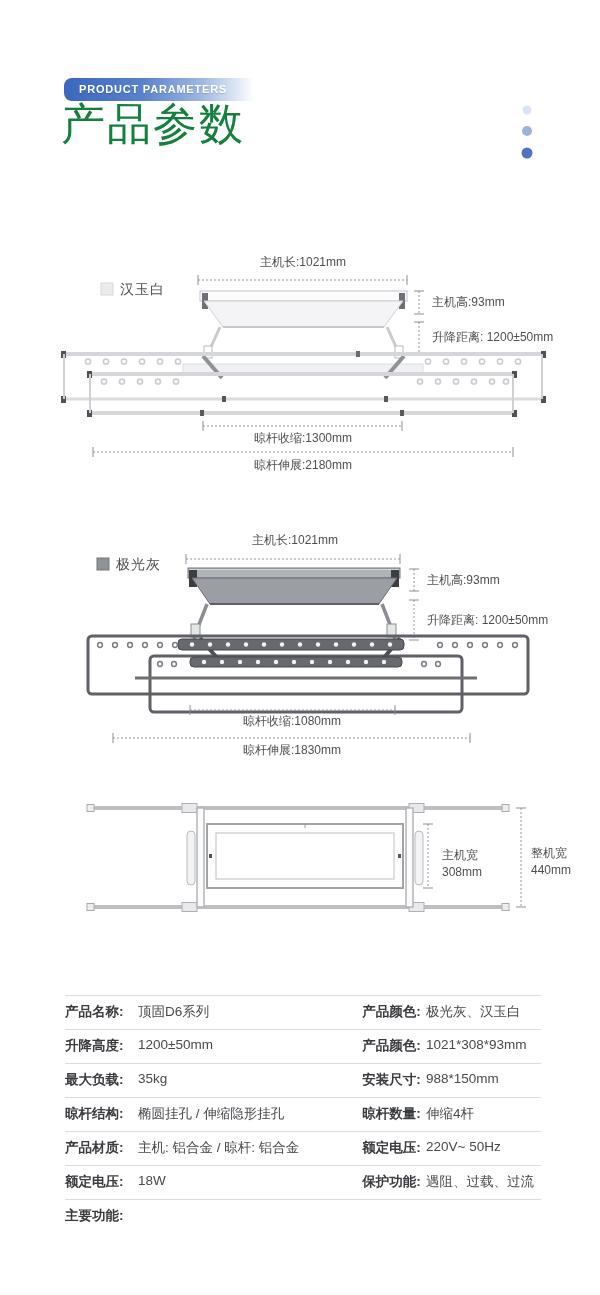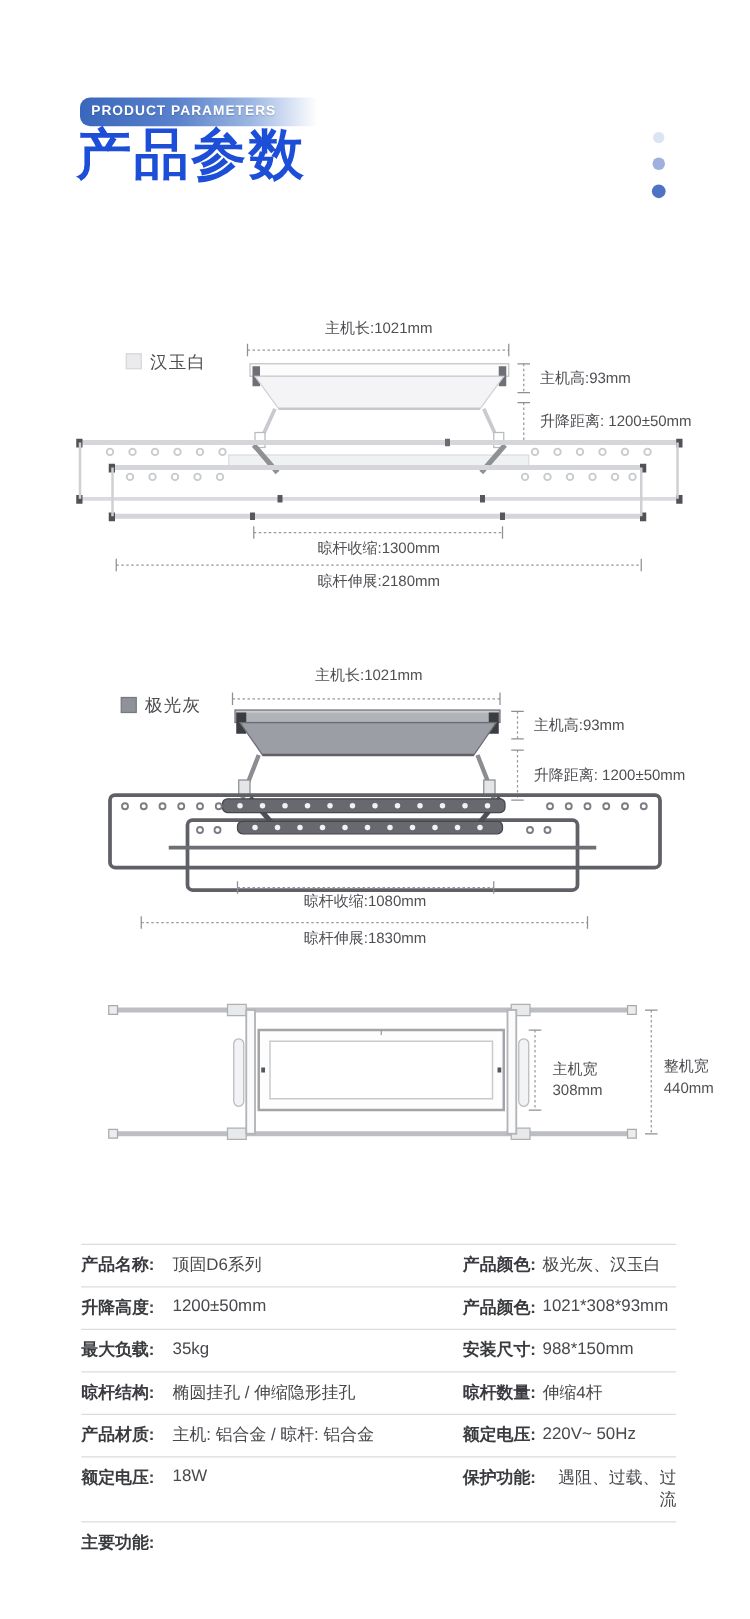--- a/index.html
+++ b/index.html
@@ -4,40 +4,40 @@
 <style>
   html,body{margin:0;padding:0;}
   body{
     width:600px;height:1295px;position:relative;background:#ffffff;
     font-family:"Liberation Sans","DejaVu Sans",sans-serif;
     overflow:hidden;
   }
   
   .badge{
     position:absolute;left:64px;top:78px;height:23px;width:196px;
-    box-sizing:border-box;padding-left:9px;border-radius:8px;
+    box-sizing:border-box;padding-left:15px;border-radius:8px;
     background:linear-gradient(90deg,#3a67bd 0%,#5a82cc 40%,#9db7e2 70%,rgba(255,255,255,0) 97%);
     color:#ffffff;font-size:11px;font-weight:700;letter-spacing:.8px;
     line-height:23px;text-shadow:0 1px 1px rgba(0,0,0,.18);
   }
   .page-title{
     position:absolute;left:61px;top:99px;
-    font-size:44px;font-weight:700;color:#1d4ed8;letter-spacing:2px;line-height:1.15;
+    font-size:44px;font-weight:400;color:#15803d;letter-spacing:2px;line-height:1.15;
   }
   .deco-dots{position:absolute;left:505px;top:100px;}
   
   .dg{position:absolute;left:0;}
   .dg text{fill:#4e4f53;font-family:"Liberation Sans","DejaVu Sans",sans-serif;}
   .dim-t{font-size:12px;}
   .var-t{font-size:14px;letter-spacing:1px;fill:#46474b;}
   .dash{stroke:#97989b;stroke-width:1;stroke-dasharray:2 2;fill:none;}
   .tick{stroke:#8e8f93;stroke-width:1;}
   
   .spec{position:absolute;left:65px;top:995px;width:476px;font-size:13.5px;}
-  .srow{display:flex;border-top:1px solid #dcdcde;padding:7px 0 8px;gap:8px;}
+  .srow{display:flex;border-top:1px solid #dcdcde;padding:7px 0 8px;}
   .cl{width:292px;flex:none;display:flex;}
   .cr{flex:1;display:flex;}
   .lbl{font-weight:700;color:#3a3b3f;width:73px;flex:none;}
   .cr .lbl{width:69px;text-align:center;}
   .val{color:#48494d;text-align:right;}
   .srow.full .val{flex:1;line-height:1.55;}
 </style>
 </head>
 <body>
 

